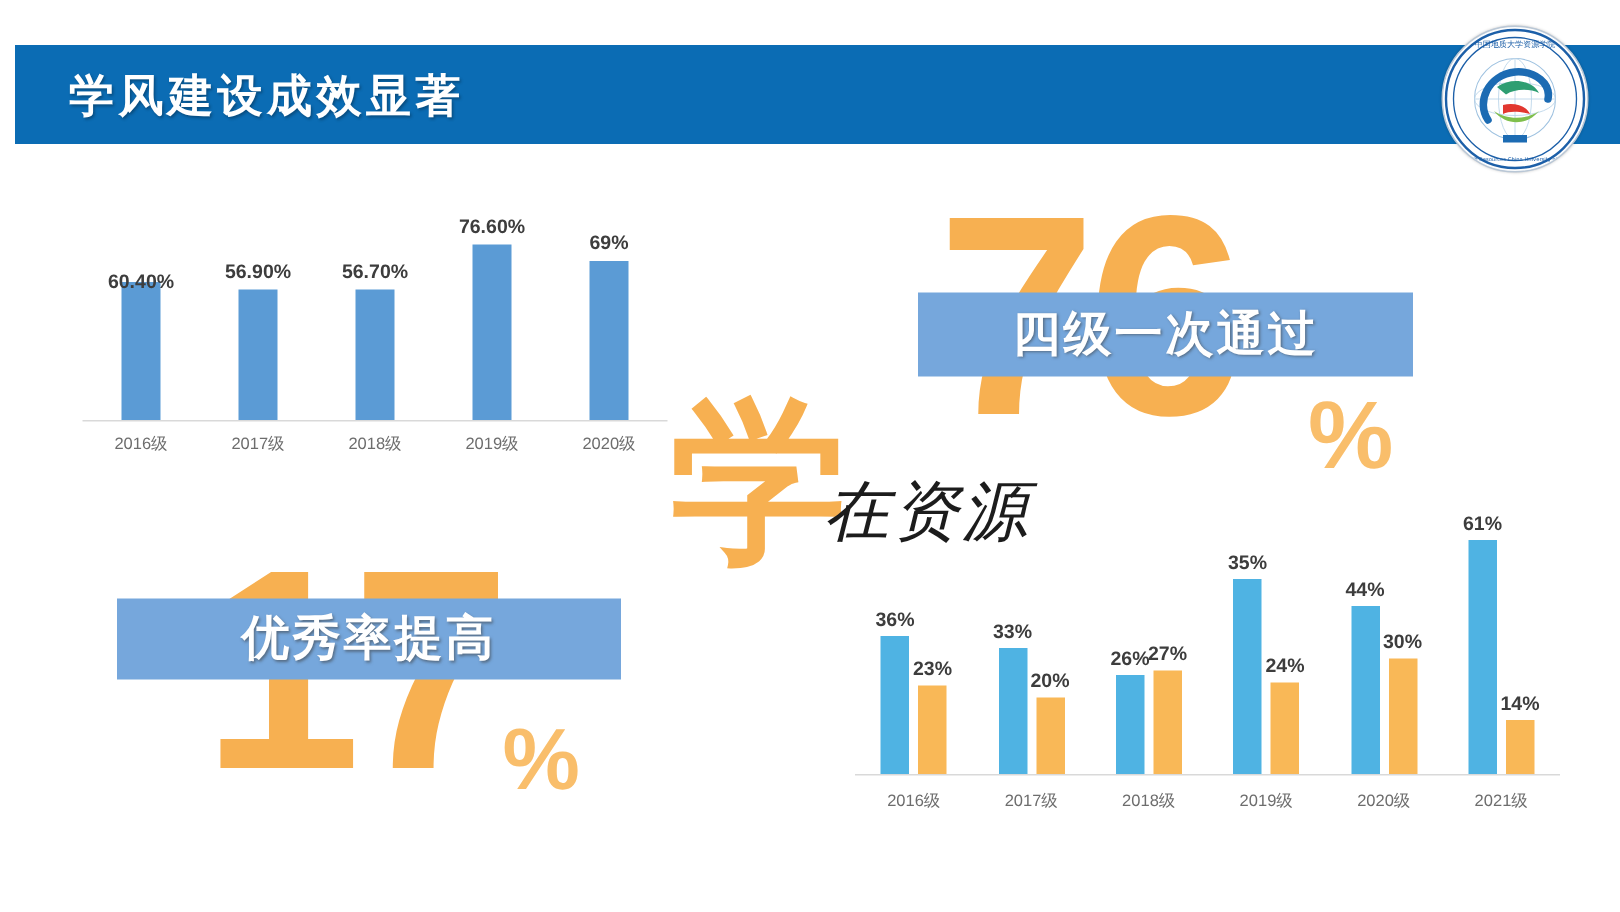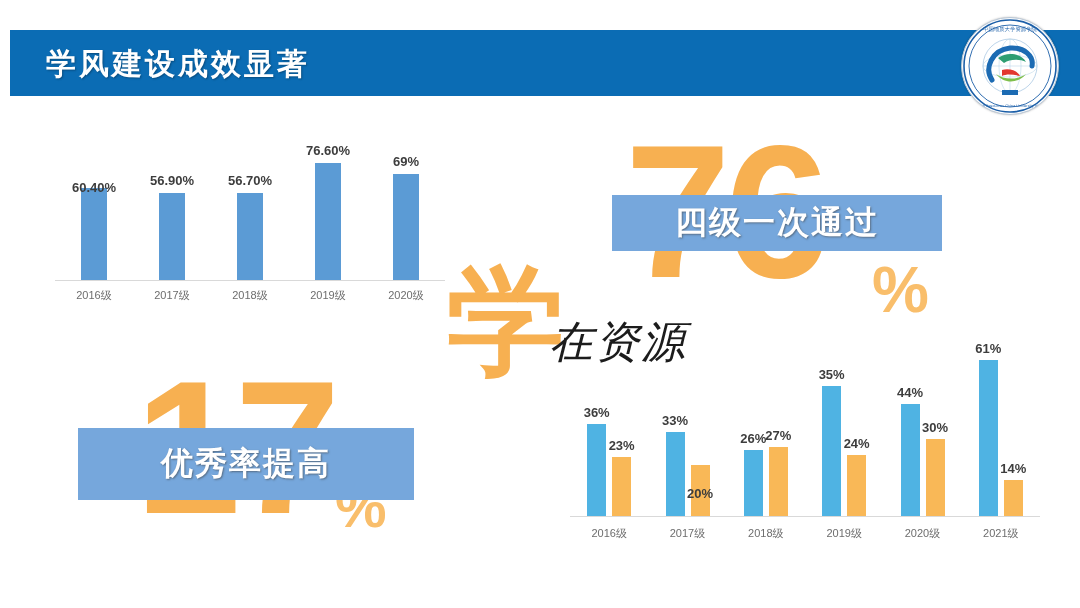--- a/index.html
+++ b/index.html
@@ -146,21 +146,21 @@
   }
 
   
   #stat-76 .big-number { left: 625px; top: 116px; font-size: 190px; }
   #stat-76 .big-pct    { left: 872px; top: 258px; font-size: 64px; letter-spacing: -2px; }
   #stat-76 .stat-banner{ left: 612px; top: 195px; width: 330px; height: 56px; }
 
   
   #stat-17 .big-number { left: 135px; top: 352px; font-size: 190px; }
   #stat-17 .big-pct    { left: 335px; top: 478px; font-size: 58px; letter-spacing: -2px; }
-  #stat-17 .stat-banner{ left: 78px; top: 428px; width: 336px; height: 72px; }
+  #stat-17 .stat-banner{ left: 78px; top: 399px; width: 336px; height: 54px; }
 
   
   .calli-big {
     position: absolute;
     left: 447px;
     top: 262px;
     font-size: 118px;
     line-height: 1;
     font-weight: bold;
     color: #F7B051;
@@ -266,21 +266,21 @@
         <div class="bar s1" style="left: 433.833px; height: 36px; background: rgb(249, 184, 87);"></div>
       </div>
     <div class="axis-line" style="top:186px;width:470px;"></div>
   <div class="bar-label" style="left: -0.333333px; top: 75px;">36%</div>
       <div class="bar-label" style="left: 78px; top: 83px;">33%</div>
       <div class="bar-label" style="left: 156.333px; top: 101px;">26%</div>
       <div class="bar-label" style="left: 234.667px; top: 37px;">35%</div>
       <div class="bar-label" style="left: 313px; top: 55px;">44%</div>
       <div class="bar-label" style="left: 391.333px; top: 11px;">61%</div>
       <div class="bar-label" style="left: 24.6667px; top: 108px;">23%</div>
-      <div class="bar-label" style="left: 103px; top: 116px; margin-top: 40px;">20%</div>
+      <div class="bar-label" style="left: 103px; top: 116px;">20%</div>
       <div class="bar-label" style="left: 181.333px; top: 98px;">27%</div>
       <div class="bar-label" style="left: 259.667px; top: 106px;">24%</div>
       <div class="bar-label" style="left: 338px; top: 90px;">30%</div>
       <div class="bar-label" style="left: 416.333px; top: 131px;">14%</div>
       <div class="cat-label" style="left: -5.83333px;">2016级</div>
       <div class="cat-label" style="left: 72.5px;">2017级</div>
       <div class="cat-label" style="left: 150.833px;">2018级</div>
       <div class="cat-label" style="left: 229.167px;">2019级</div>
       <div class="cat-label" style="left: 307.5px;">2020级</div>
       <div class="cat-label" style="left: 385.833px;">2021级</div>

